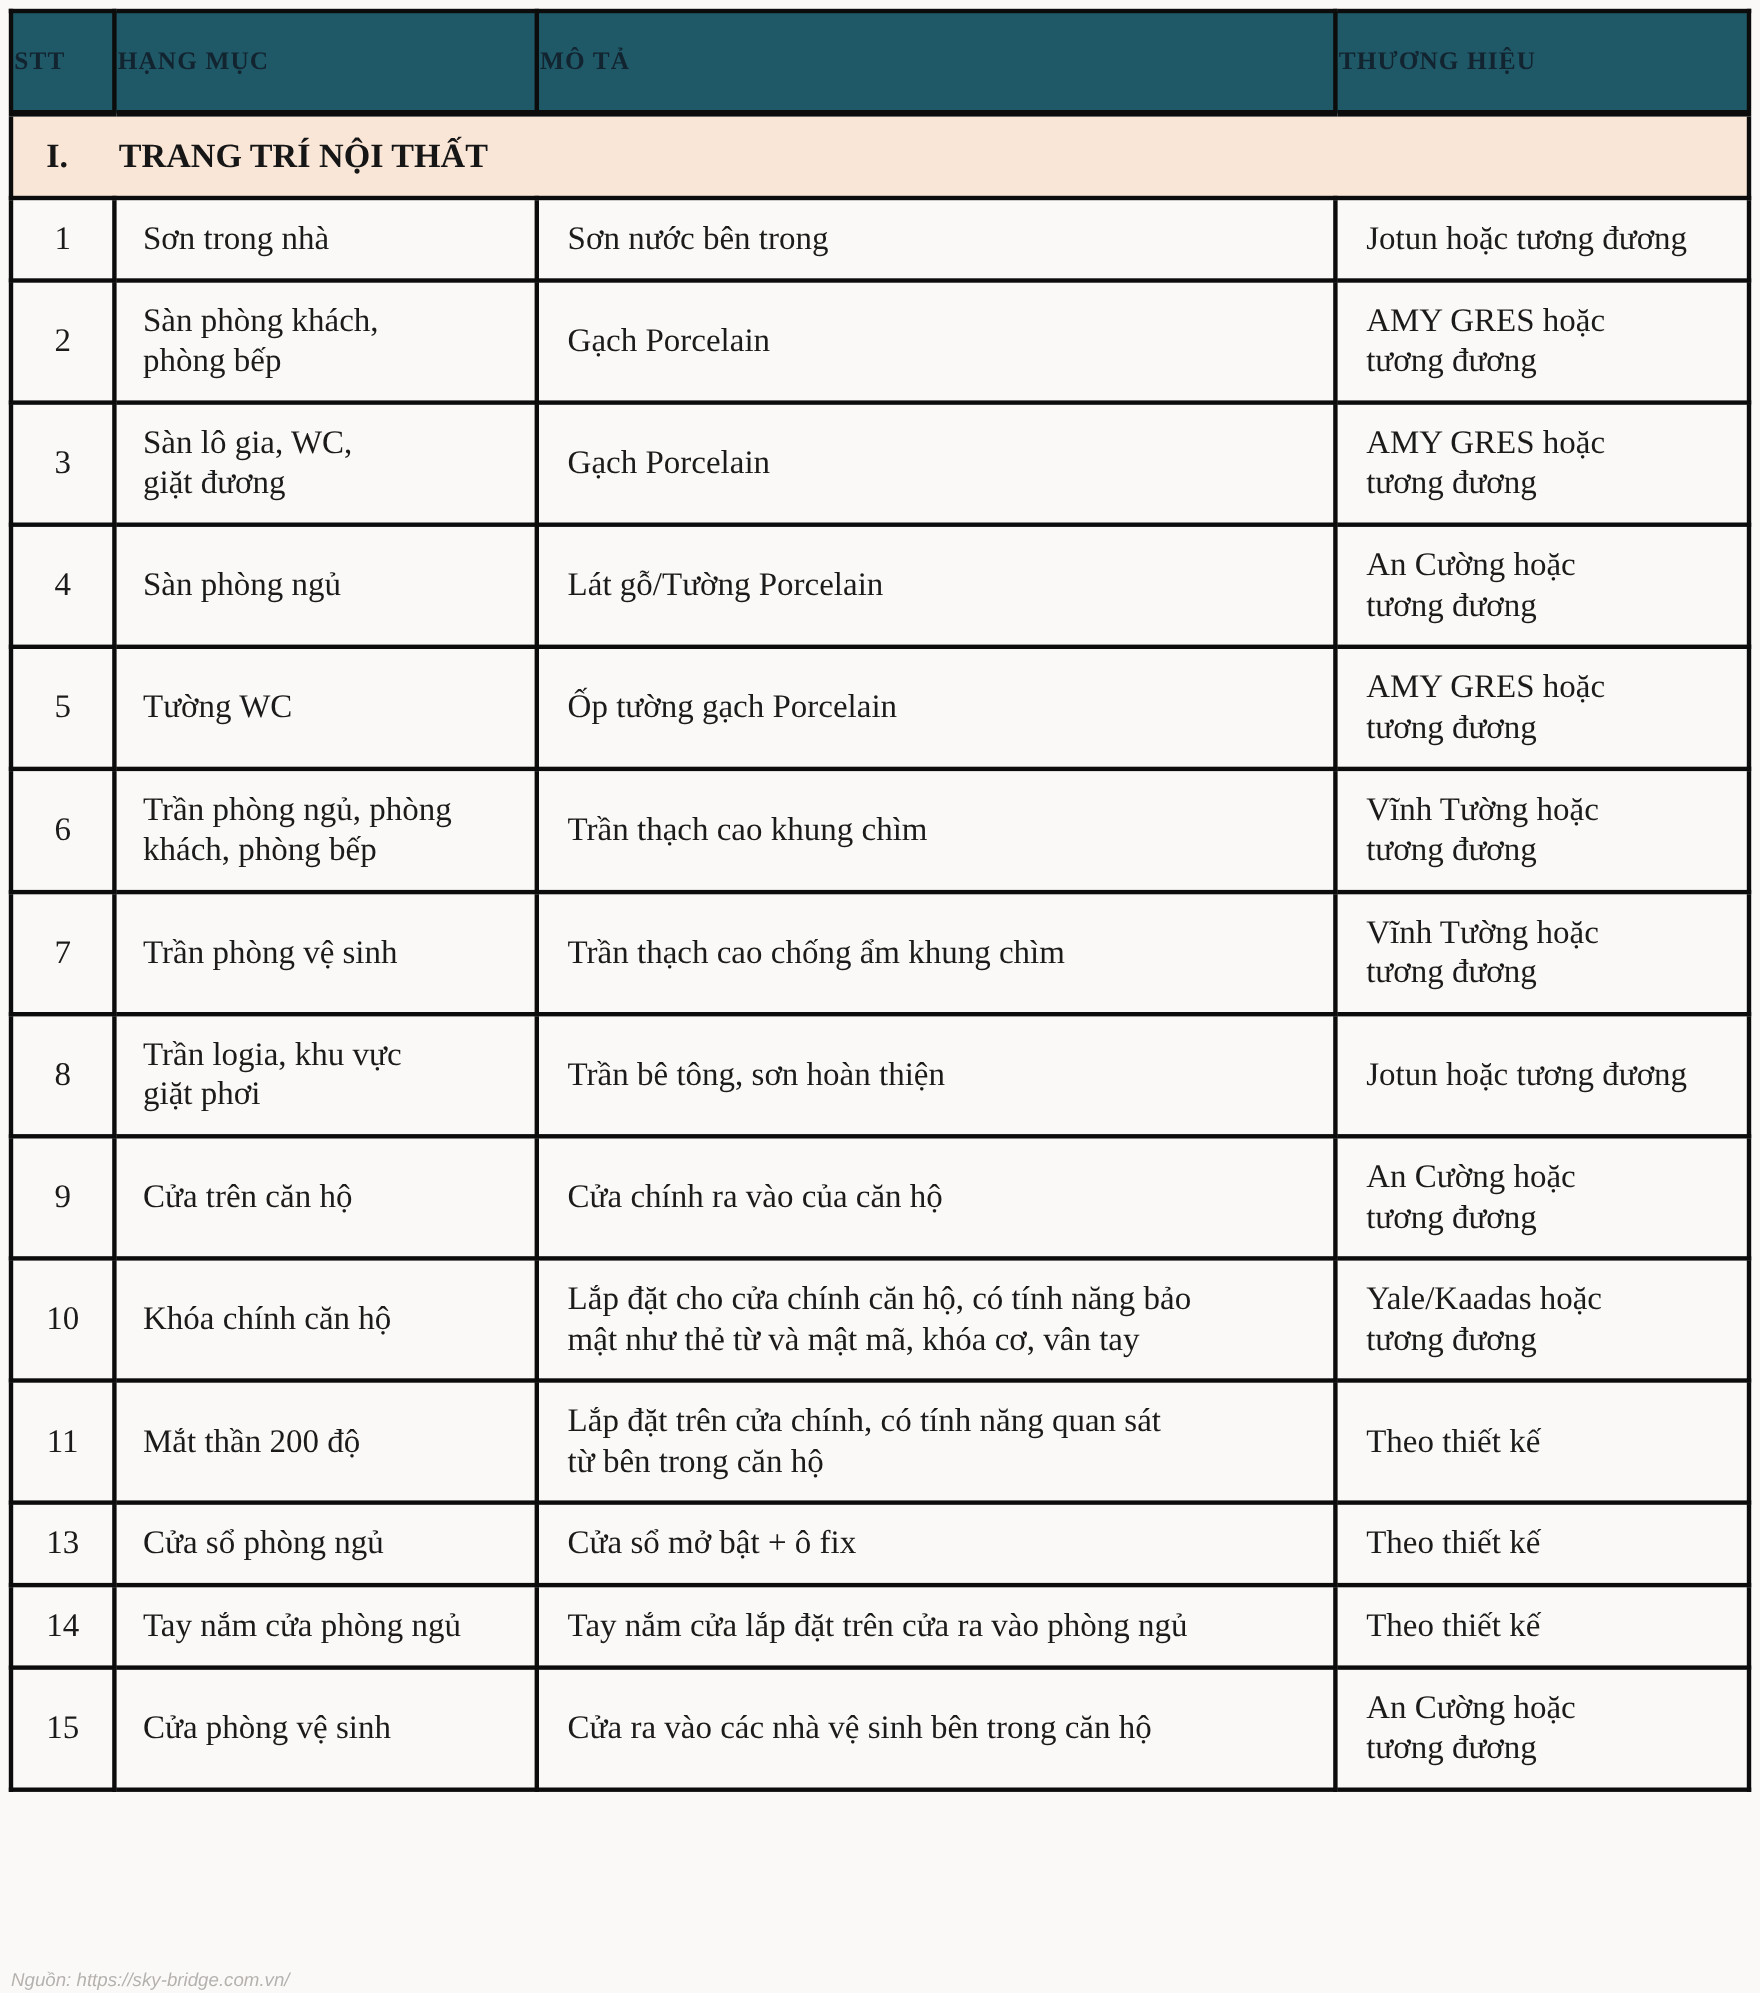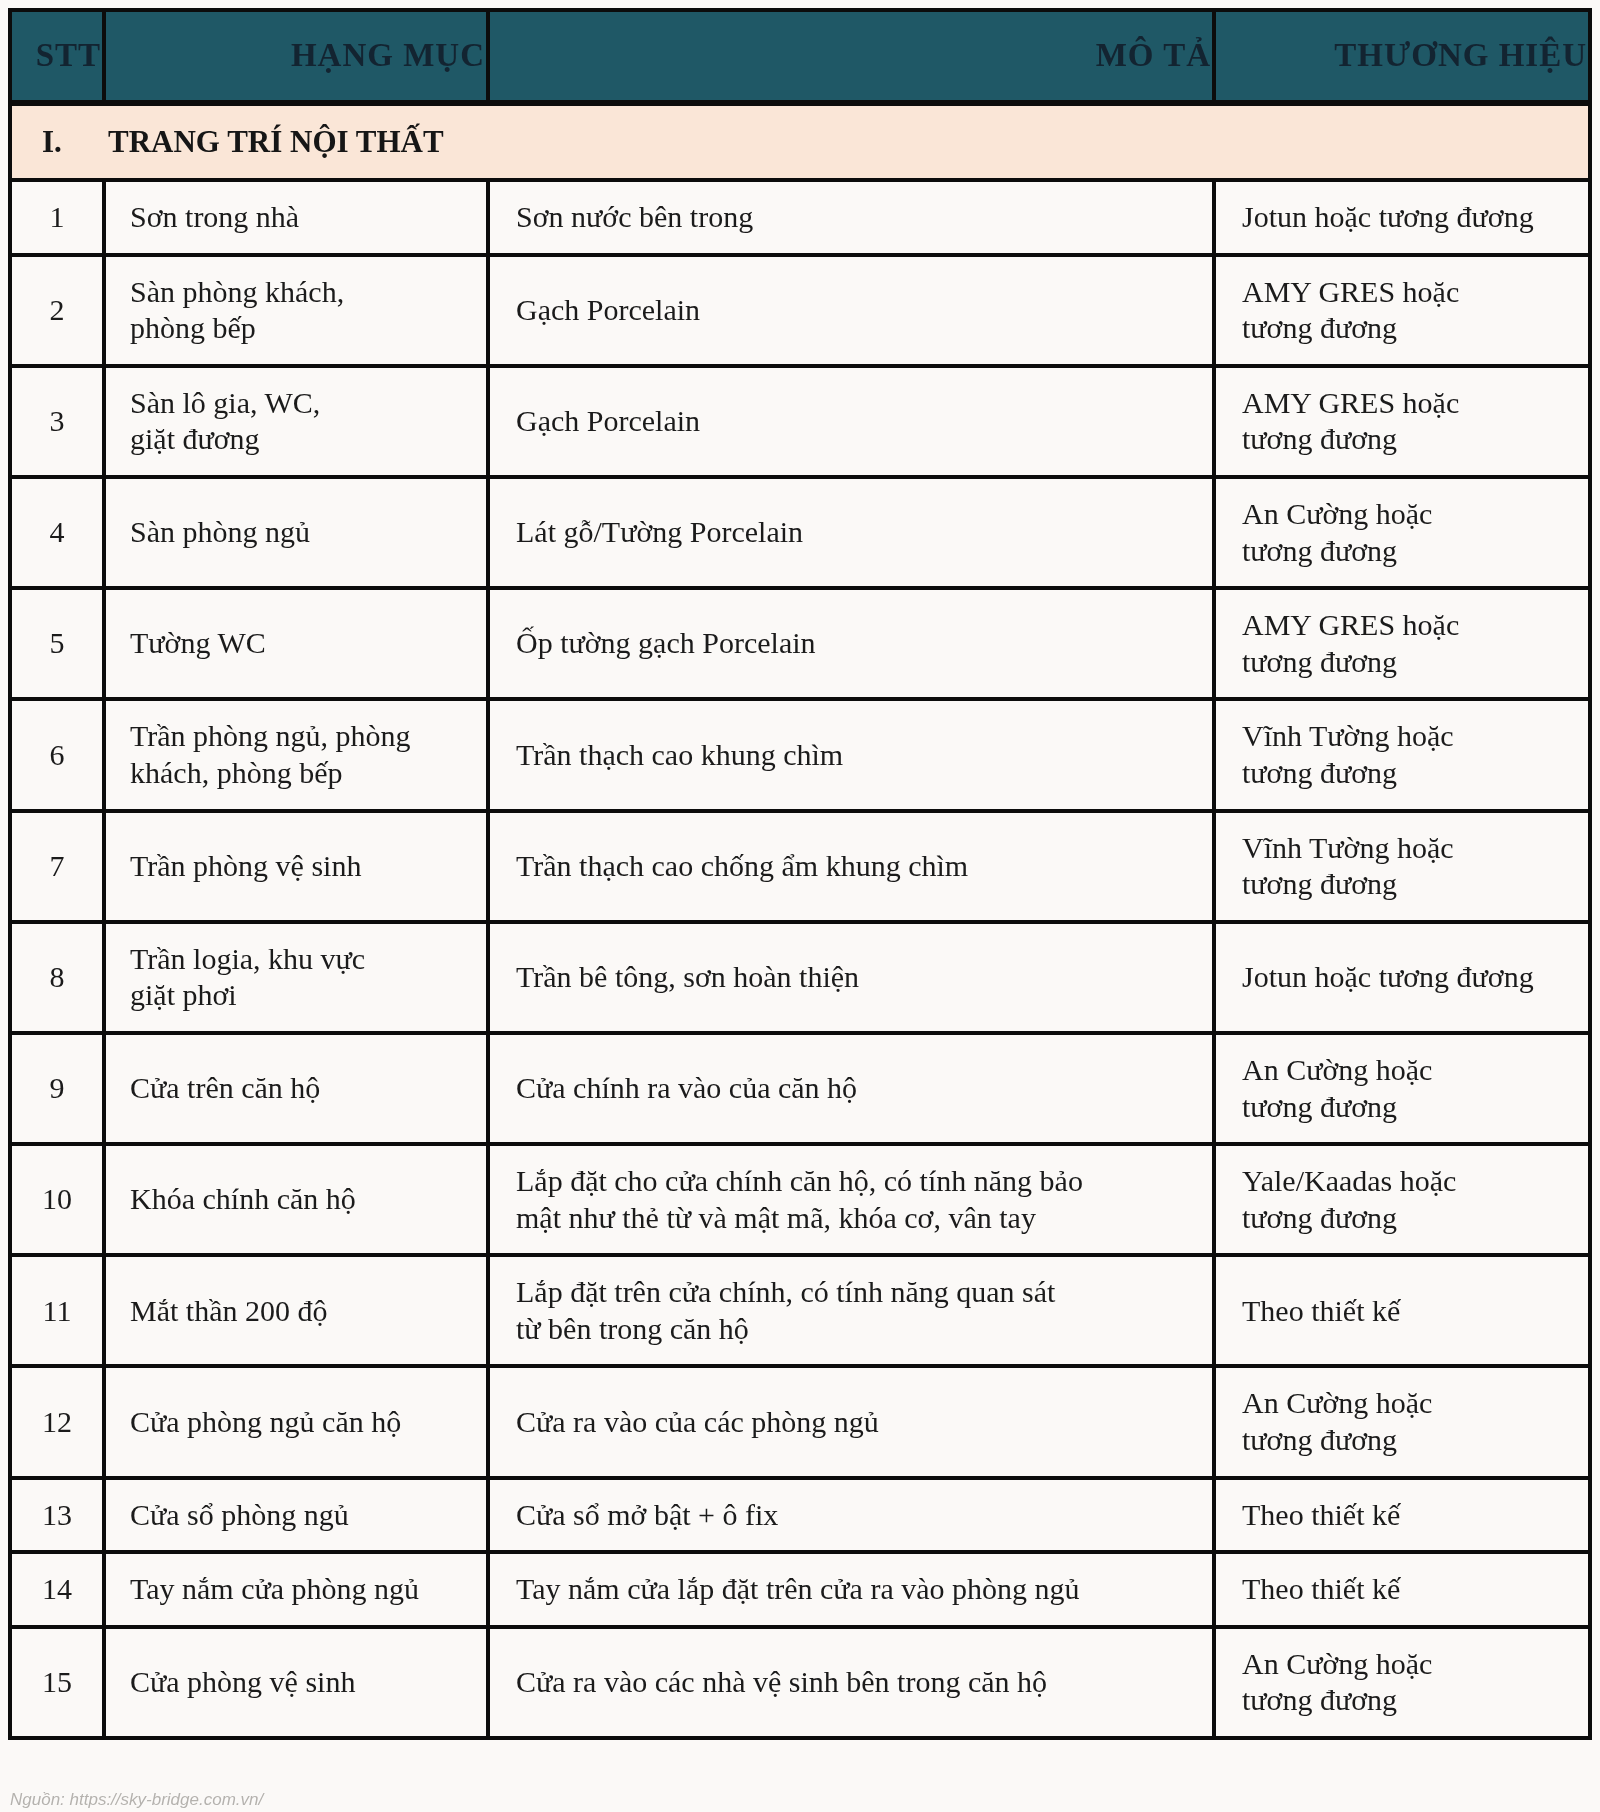--- a/index.html
+++ b/index.html
@@ -24,27 +24,27 @@
   }
   col.c-stt { width: 94px; }
   col.c-hm  { width: 384px; }
   col.c-mt  { width: 726px; }
   col.c-th  { width: auto; }
 
   thead th {
     background: #1f5866;
     color: #132431;
     font-weight: bold;
-    font-size: 33px;
+    font-size: 23px;
     line-height: 1.2;
     letter-spacing: 1px;
     height: 86px;
     border: 4px solid #0c0c0c;
     border-bottom-width: 6px;
-    text-align: right;
+    text-align: left;
     vertical-align: middle;
   }
 
   tr.section-row td {
     background: #fae6d7;
     border: 4px solid #0c0c0c;
     height: 72px;
     padding: 0;
     font-weight: bold;
     font-size: 31px;
@@ -186,27 +186,20 @@
 tương đương</td>
         </tr>
         <tr>
           <td class="cell-stt">11</td>
           <td class="cell-hang-muc">Mắt thần 200 độ</td>
           <td class="cell-mo-ta">Lắp đặt trên cửa chính, có tính năng quan sát
 từ bên trong căn hộ</td>
           <td class="cell-thuong-hieu">Theo thiết kế</td>
         </tr>
         <tr>
-          <td class="cell-stt">12</td>
-          <td class="cell-hang-muc">Cửa phòng ngủ căn hộ</td>
-          <td class="cell-mo-ta">Cửa ra vào của các phòng ngủ</td>
-          <td class="cell-thuong-hieu">An Cường hoặc
-tương đương</td>
-        </tr>
-        <tr>
           <td class="cell-stt">13</td>
           <td class="cell-hang-muc">Cửa sổ phòng ngủ</td>
           <td class="cell-mo-ta">Cửa sổ mở bật + ô fix</td>
           <td class="cell-thuong-hieu">Theo thiết kế</td>
         </tr>
         <tr>
           <td class="cell-stt">14</td>
           <td class="cell-hang-muc">Tay nắm cửa phòng ngủ</td>
           <td class="cell-mo-ta">Tay nắm cửa lắp đặt trên cửa ra vào phòng ngủ</td>
           <td class="cell-thuong-hieu">Theo thiết kế</td>

